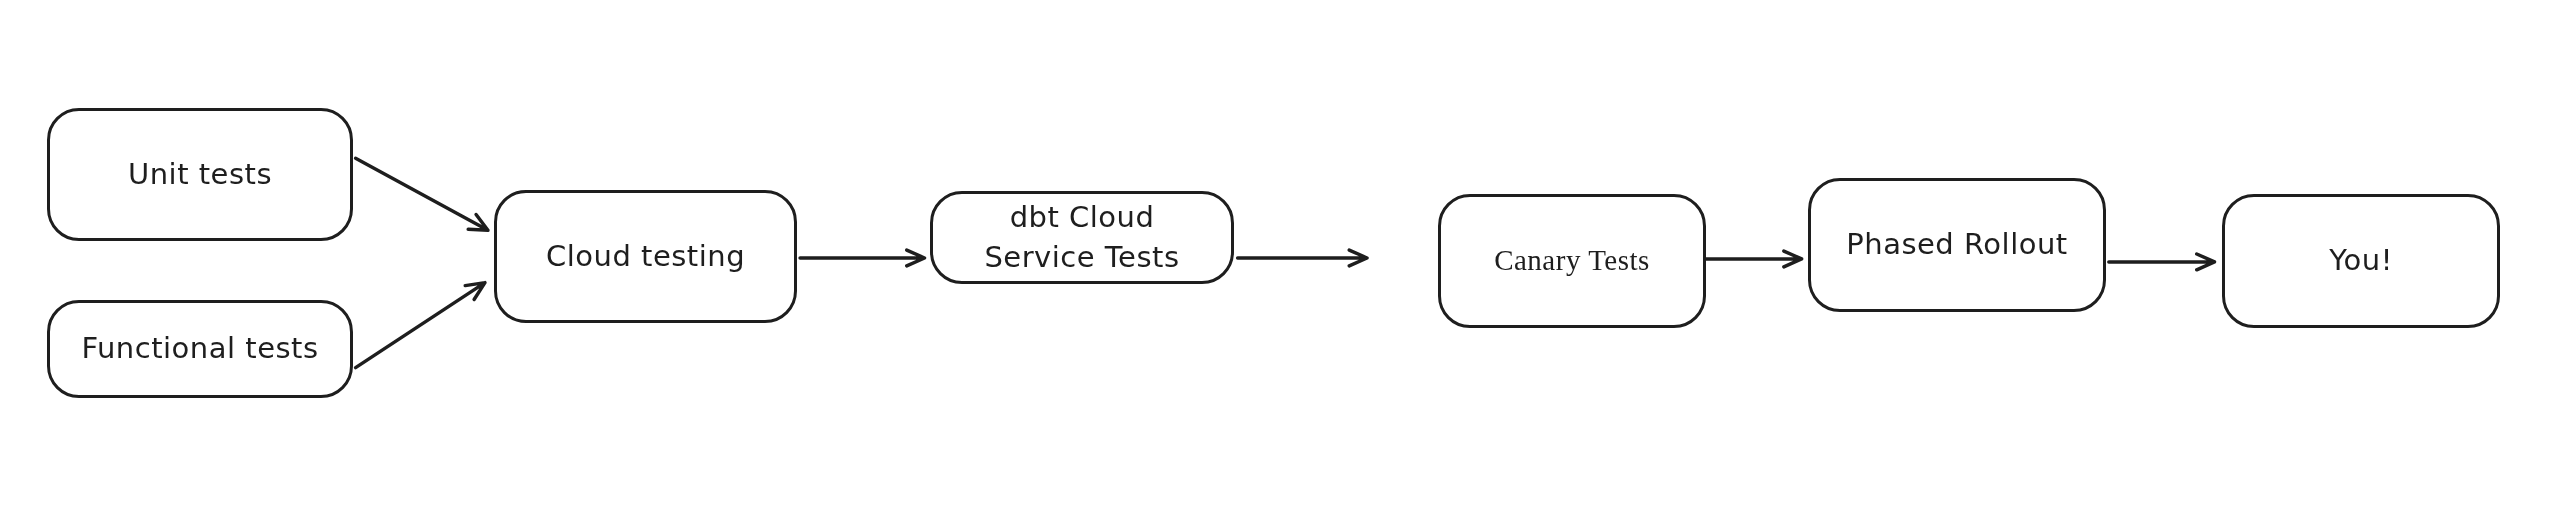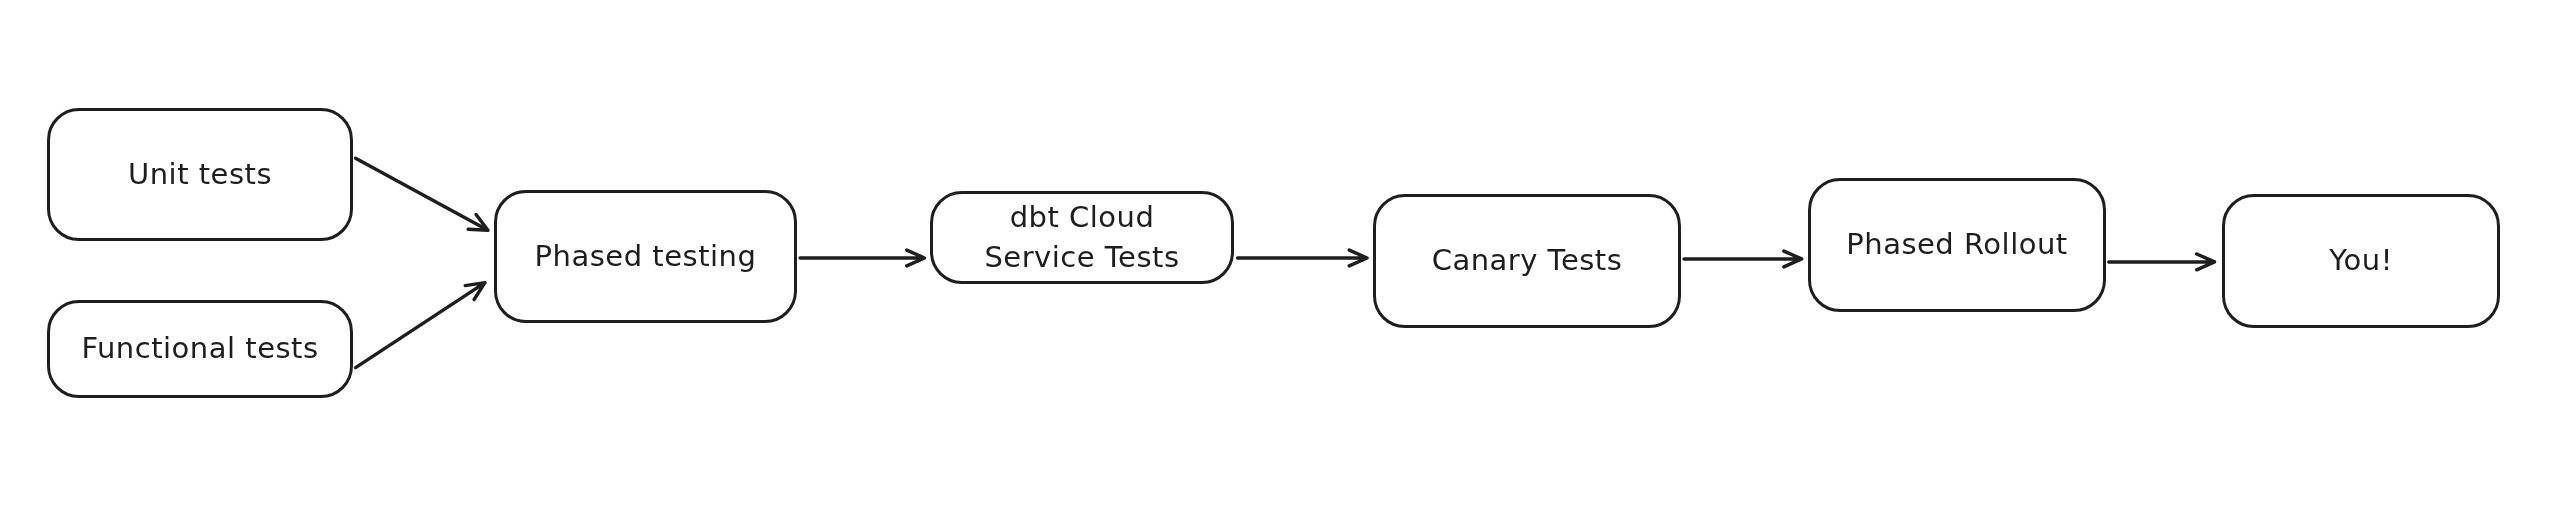--- a/index.html
+++ b/index.html
@@ -42,21 +42,21 @@
     color: #1e1e1e;
     font-size: 29px;
     line-height: 1.35;
     white-space: pre-line;
     letter-spacing: 0.5px;
   }
   .node-unit-tests        { left: 47px;   top: 92px;  width: 306px; height: 133px; margin-top: 16px; }
   .node-functional-tests  { left: 47px;   top: 300px; width: 306px; height: 98px; }
   .node-smoke-testing     { left: 494px;  top: 190px; width: 303px; height: 133px; }
   .node-dbt-cloud         { left: 930px;  top: 191px; width: 304px; height: 93px; }
-  .node-canary-tests      { left: 1373px; top: 194px; width: 308px; height: 134px; }
+  .node-canary-tests      { left: 1438px; top: 194px; width: 268px; height: 134px; font-family: Liberation Serif, serif; }
   .node-phased-rollout    { left: 1808px; top: 178px; width: 298px; height: 134px; }
   .node-you               { left: 2222px; top: 194px; width: 278px; height: 134px; }
 </style>
 </head>
 <body>
 
 <div class="canvas">
 
   <svg class="edges-layer" viewBox="0 0 2608 516" xmlns="http://www.w3.org/2000/svg">
     <path d="M360,160 L494,233 M474,232 L494,233 L482,217"></path>
@@ -69,21 +69,21 @@
 
   <div class="node node-unit-tests">
     <span>Unit tests</span>
   </div>
 
   <div class="node node-functional-tests">
     <span>Functional tests</span>
   </div>
 
   <div class="node node-smoke-testing">
-    <span>Phased testing</span>
+    <span>Cloud testing</span>
   </div>
 
   <div class="node node-dbt-cloud">
     <span>dbt Cloud
 Service Tests</span>
   </div>
 
   <div class="node node-canary-tests">
     <span>Canary Tests</span>
   </div>

